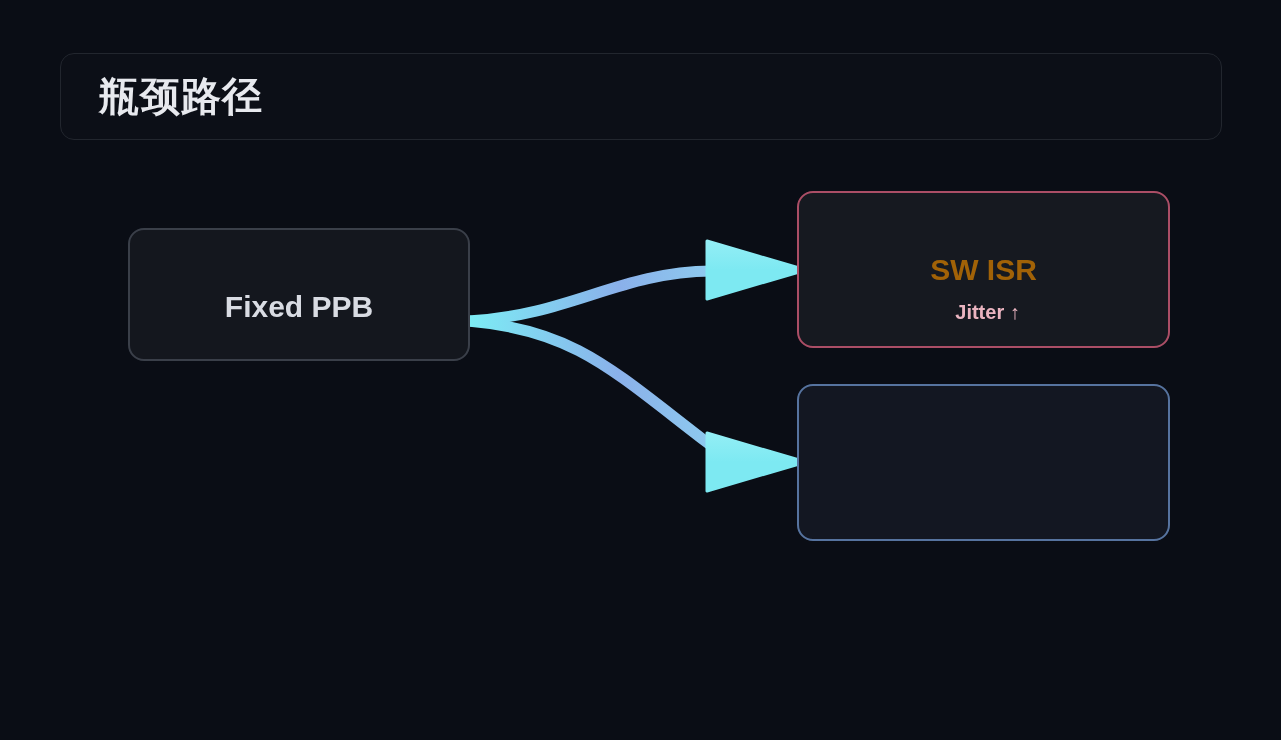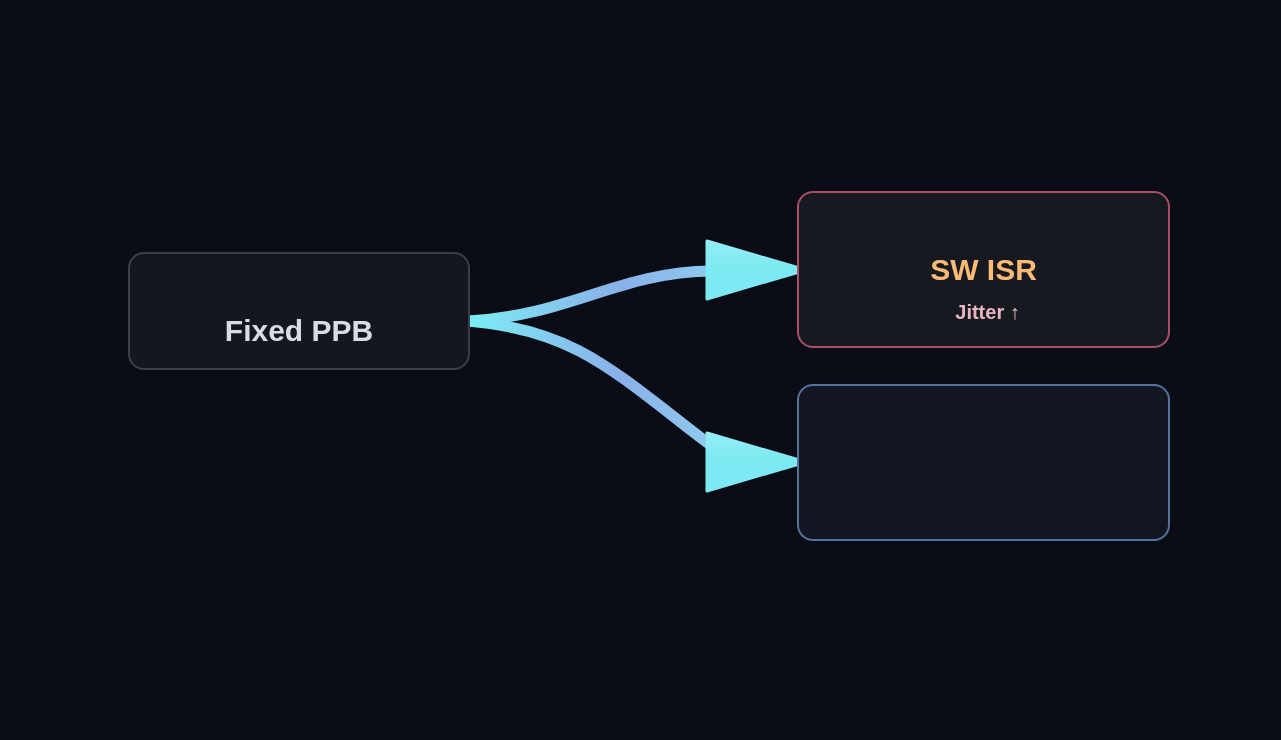--- a/index.html
+++ b/index.html
@@ -31,21 +31,21 @@
     font-size: 40px;
     font-weight: 700;
     letter-spacing: 1px;
   }
   .node {
     position: absolute;
     border-radius: 16px;
     border: 2px solid #3a3f49;
     background: #14171e;
   }
-  .node-fixed-ppb   { left: 128px; top: 252px; width: 342px; height: 118px; }
+  .node-fixed-ppb   { left: 128px; top: 228px; width: 342px; height: 133px; }
   .node-sw-isr      { left: 797px; top: 191px; width: 373px; height: 157px; background: #161920; }
   .node-upgrade     { left: 797px; top: 384px; width: 373px; height: 157px; background: #131722; }
   .node-label {
     position: absolute;
     left: 0; right: 0;
     top: 61px;
     text-align: center;
     color: #d9dce3;
     font-size: 30px;
     font-weight: 700;
@@ -84,26 +84,29 @@
         <stop offset="0.5" stop-color="#7de9f2"></stop>
         <stop offset="1" stop-color="#7de9f2"></stop>
       </linearGradient>
     </defs>
     <path d="M 468 321 C 572 315 618 272 712 271" fill="none" stroke="url(#edgeGrad)" stroke-width="11" stroke-linecap="round"></path>
     <path d="M 468 321 C 575 330 612 370 709 444" fill="none" stroke="url(#edgeGrad)" stroke-width="11" stroke-linecap="round"></path>
     <polygon points="707,241 806,270 707,299" fill="url(#headGrad)" stroke="url(#headGrad)" stroke-width="3" stroke-linejoin="round"></polygon>
     <polygon points="707,433 806,462 707,491" fill="url(#headGrad)" stroke="url(#headGrad)" stroke-width="3" stroke-linejoin="round"></polygon>
   </svg>
 
+  <div class="title-box">
+    <span class="title-text">瓶颈路径</span>
+  </div>
 
   <div class="node node-fixed-ppb" style="border-color: rgb(58, 63, 73); background: rgb(20, 23, 30);">
     <div class="node-label" style="color: rgb(217, 220, 227);">Fixed PPB</div>
   </div>
 
   <div class="node node-sw-isr" style="border-color: rgb(171, 78, 102); background: rgb(22, 25, 32);">
-    <div class="node-label" style="color: #fdba74;">SW ISR</div>
+    <div class="node-label" style="color: #a16207;">SW ISR</div>
     <div class="node-sublabel" style="color: rgb(234, 180, 192);">Jitter ↑</div>
   </div>
 
   <div class="node node-upgrade" style="border-color: rgb(86, 115, 159); background: rgb(19, 23, 34);">
   </div>
 
 </div>
 
 </body></html>

